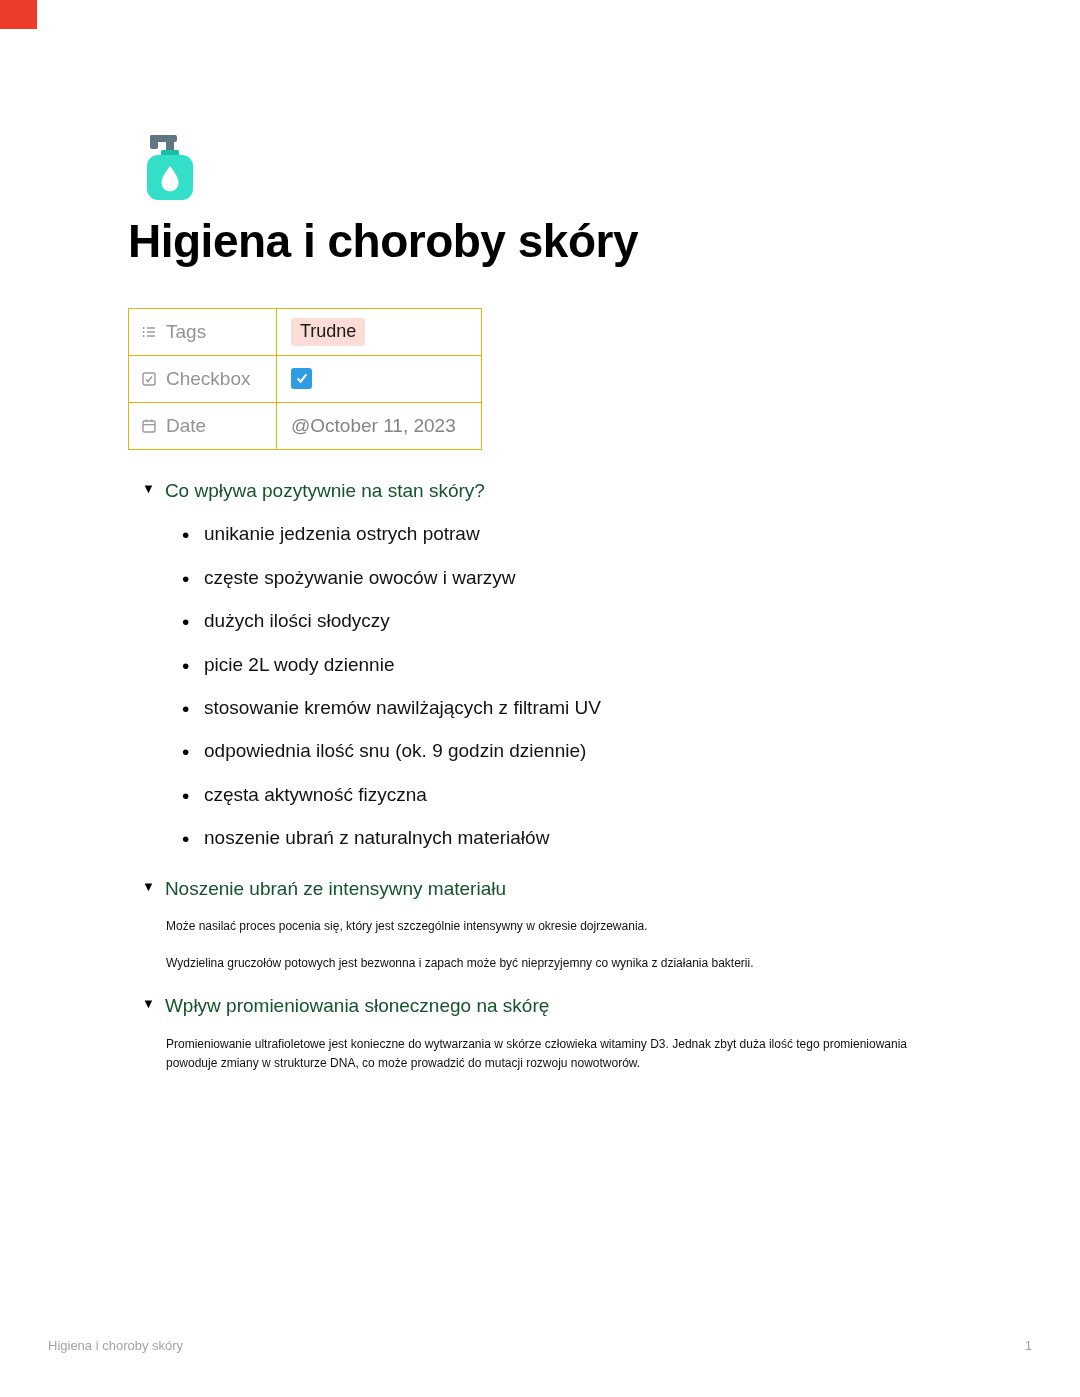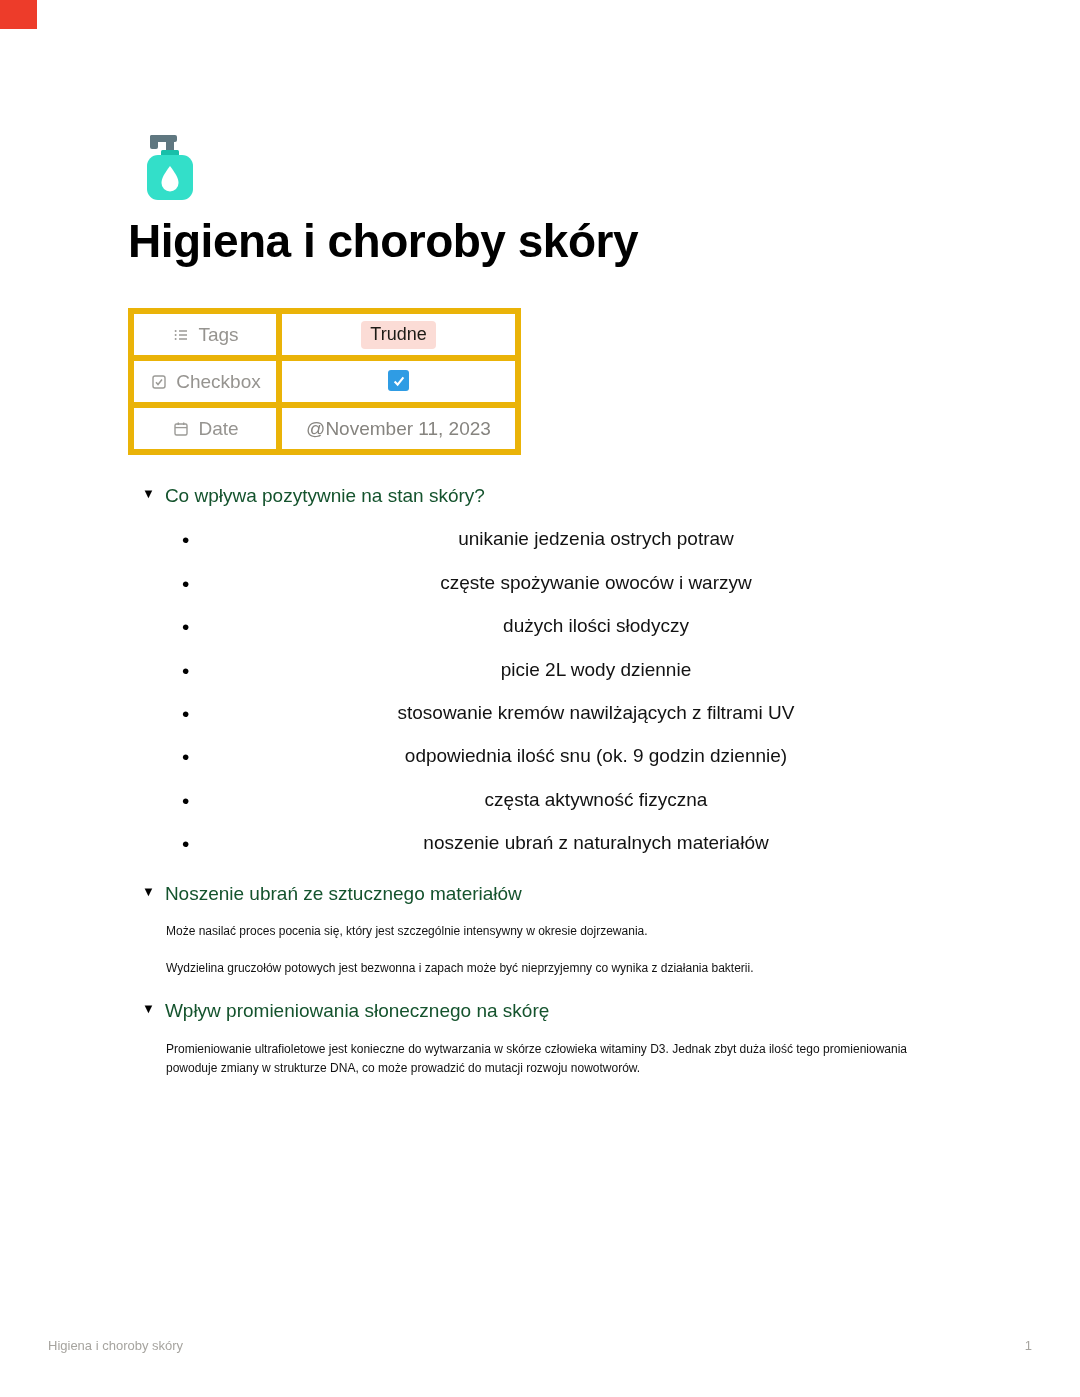--- a/index.html
+++ b/index.html
@@ -31,34 +31,33 @@
     color: #000;
     margin: 0 0 40px 0;
     letter-spacing: -0.5px;
   }
 
   table.props {
     border-collapse: collapse;
     margin-bottom: 26px;
   }
   table.props td {
-    border: 6px solid #eab308;
+    border: 1px solid #eab308;
     height: 47px;
     vertical-align: middle;
     font-size: 19px;
-    text-align: center;
   }
   td.prop-label {
     width: 148px;
     color: #969490;
     padding: 0 10px 0 12px;
     white-space: nowrap;
   }
   td.prop-value {
-    width: 239px;
+    width: 205px;
     padding: 4px 14px;
     color: #86847f;
   }
   .prop-icon {
     display: inline-block;
     width: 16px; height: 16px;
     margin-right: 9px;
     vertical-align: -2px;
   }
   .tag {
@@ -107,21 +106,20 @@
     list-style: none;
     margin: 14px 0 20px 0;
     padding: 0 0 0 76px;
   }
   ul.bullets li {
     position: relative;
     font-size: 19px;
     line-height: 1.6;
     margin-bottom: 13px;
     color: #121212;
-    text-align: center;
   }
   ul.bullets li::before {
     content: "\2022";
     position: absolute;
     left: -22px;
     top: -1px;
     font-size: 21px;
     color: #000;
   }
 
@@ -203,21 +201,21 @@
         <span class="prop-icon">
           <svg width="16" height="16" viewBox="0 0 16 16">
             <rect x="2" y="3" width="12" height="11" rx="1.5" fill="none" stroke="#9b9a96" stroke-width="1.4"></rect>
             <line x1="2" y1="6.6" x2="14" y2="6.6" stroke="#9b9a96" stroke-width="1.3"></line>
             <line x1="5.3" y1="1.6" x2="5.3" y2="4" stroke="#9b9a96" stroke-width="1.4"></line>
             <line x1="10.7" y1="1.6" x2="10.7" y2="4" stroke="#9b9a96" stroke-width="1.4"></line>
           </svg>
         </span><span>Date</span>
       </td>
       <td class="prop-value">
-        <span>@November 11, 2023</span>
+        <span>@October 11, 2023</span>
       </td>
     </tr>
   </tbody>
     </table>
 
   <section class="content">
 
     <div class="toggle-block">
       <div class="toggle-header">
         <span class="toggle-arrow">▼</span>
@@ -231,21 +229,21 @@
         <li>stosowanie kremów nawilżających z filtrami UV</li>
         <li>odpowiednia ilość snu (ok. 9 godzin dziennie)</li>
         <li>częsta aktywność fizyczna</li>
         <li>noszenie ubrań z naturalnych materiałów</li>
       </ul>
     </div>
 
     <div class="toggle-block">
       <div class="toggle-header">
         <span class="toggle-arrow">▼</span>
-        <span class="toggle-label">Noszenie ubrań ze sztucznego materiałów</span>
+        <span class="toggle-label">Noszenie ubrań ze intensywny materiału</span>
       </div>
       <div class="toggle-body">
         <p>Może nasilać proces pocenia się, który jest szczególnie intensywny w okresie dojrzewania.</p>
         <p>Wydzielina gruczołów potowych jest bezwonna i zapach może być nieprzyjemny co wynika z działania bakterii.</p>
       </div>
     </div>
 
     <div class="toggle-block">
       <div class="toggle-header">
         <span class="toggle-arrow">▼</span>

